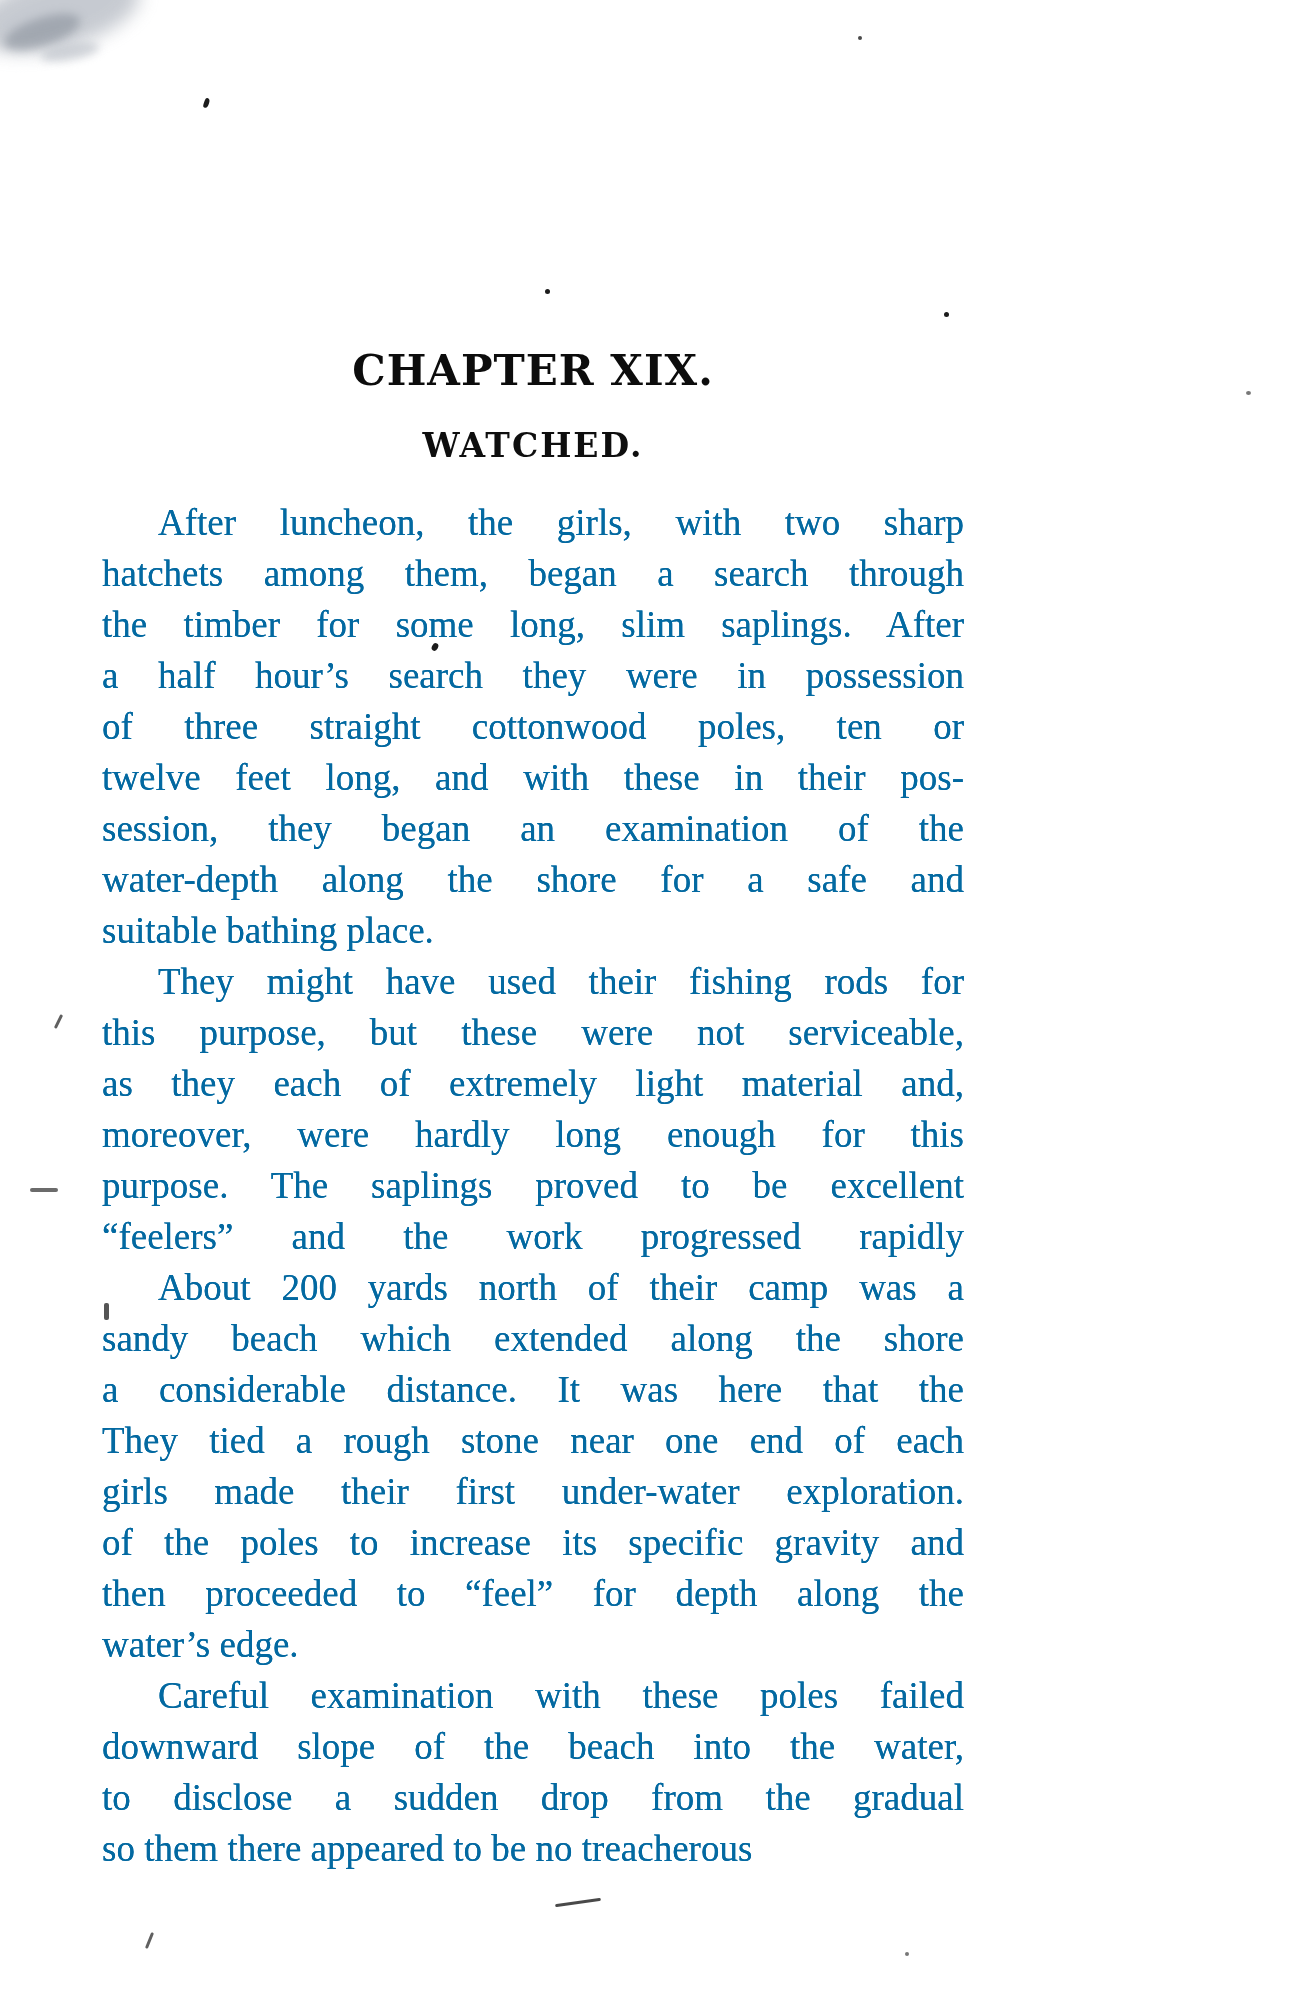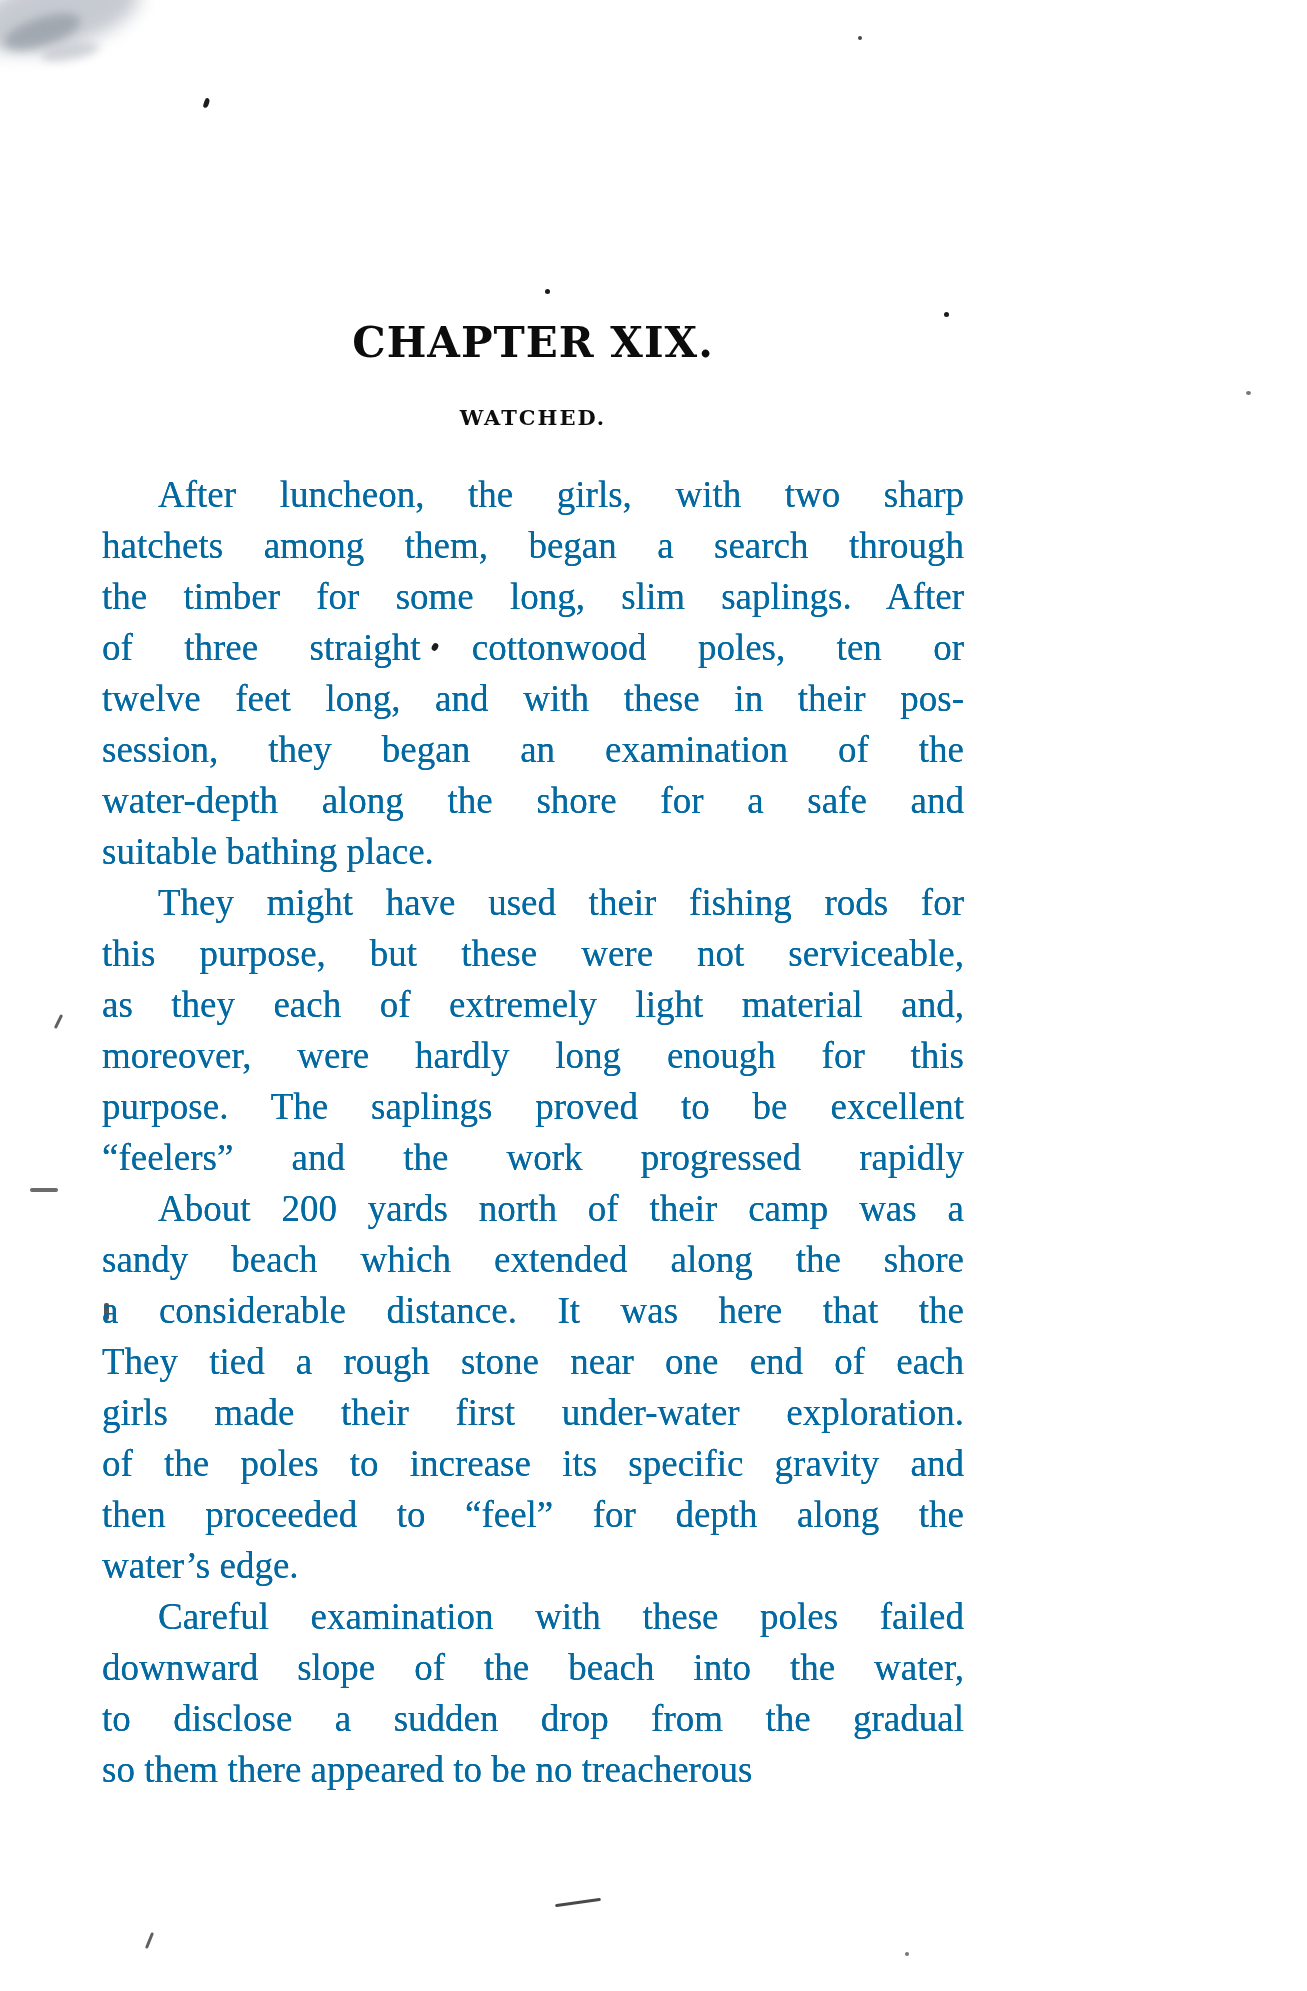--- a/index.html
+++ b/index.html
@@ -11,37 +11,37 @@
     position: relative;
     width: 1307px;
     height: 1991px;
     background: #ffffff;
     overflow: hidden;
     color: #101010;
   }
   .text-column {
     position: absolute;
     left: 102px;
-    top: 320px;
+    top: 348px;
     width: 862px;
   }
   .chapter-heading {
     margin: 0;
     font-family: "DejaVu Serif", "Liberation Serif", serif;
     font-size: 42px;
     font-weight: 700;
     line-height: 46px;
     text-align: center;
     letter-spacing: 1px;
     color: #0c0c0c;
   }
   .section-heading {
     margin: 36px 0 0 0;
     font-family: "DejaVu Serif", "Liberation Serif", serif;
-    font-size: 21px;
+    font-size: 33px;
     font-weight: 700;
     line-height: 32px;
     text-align: center;
     letter-spacing: 2px;
     color: #0e0e0e;
   }
   .body-text {
     margin-top: 35px;
     font-family: "Liberation Serif", serif;
     font-size: 37px;
@@ -117,20 +117,21 @@
   <div class="text-column">
     <h1 class="chapter-heading">CHAPTER XIX.</h1>
     <h2 class="section-heading">WATCHED.</h2>
 
     <div class="body-text">
 
       <div class="paragraph">
         <div class="line indent">After luncheon, the girls, with two sharp</div>
         <div class="line">hatchets among them, began a search through</div>
         <div class="line">the timber for some long, slim saplings.  After</div>
+        <div class="line">a half hour’s search they were in possession</div>
         <div class="line">of three straight cottonwood poles, ten or</div>
         <div class="line">twelve feet long, and with these in their pos-</div>
         <div class="line">session, they began an examination of the</div>
         <div class="line">water-depth along the shore for a safe and</div>
         <div class="line last">suitable bathing place.</div>
       </div>
 
       <div class="paragraph">
         <div class="line indent">They might have used their fishing rods for</div>
         <div class="line">this purpose, but these were not serviceable,</div>

